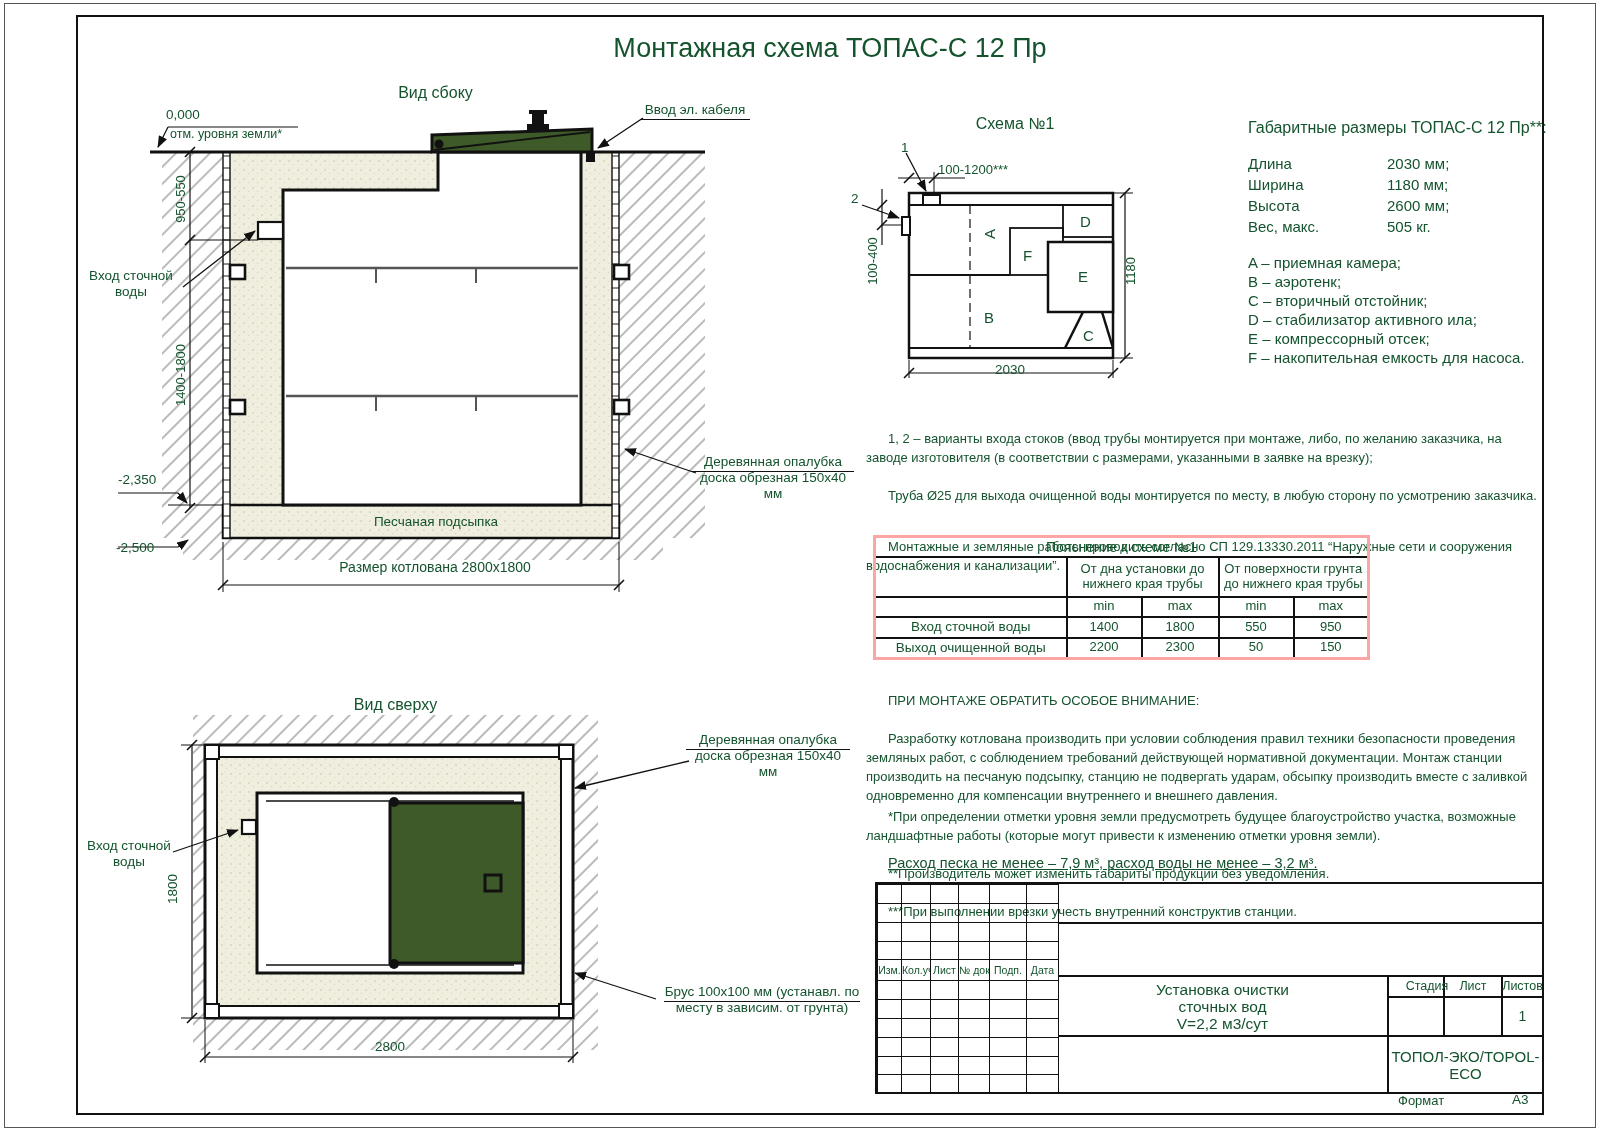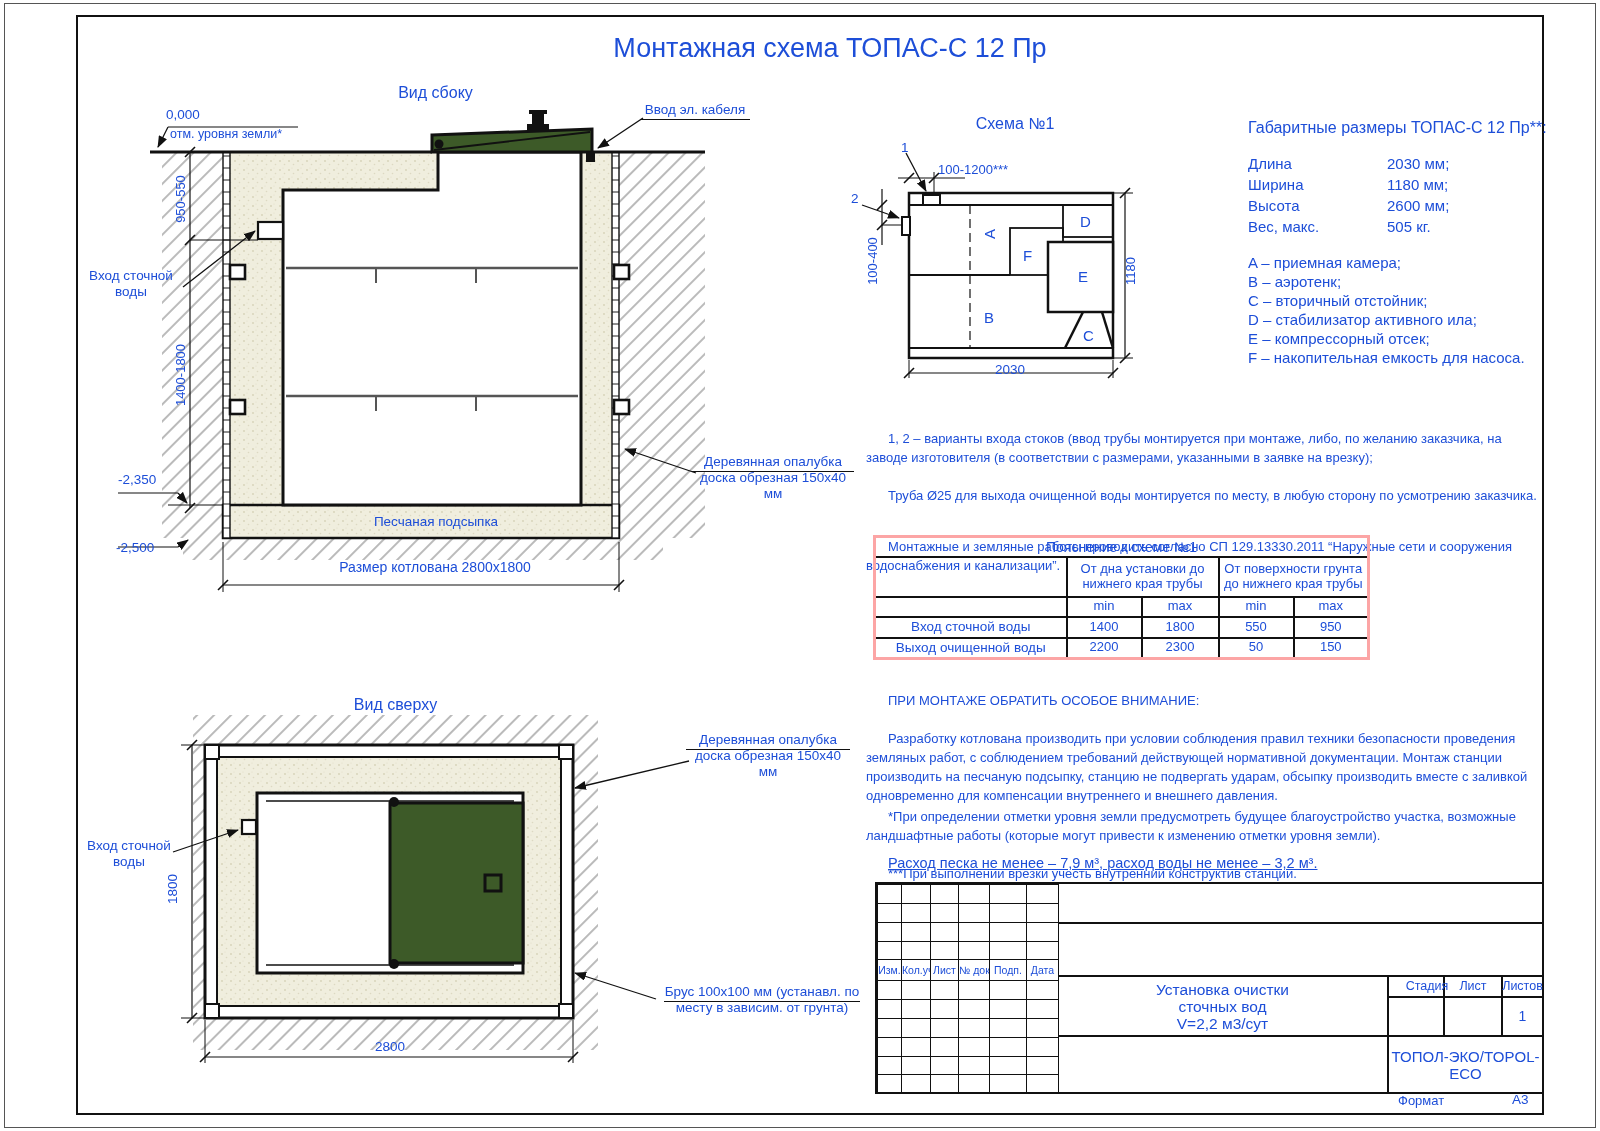--- a/index.html
+++ b/index.html
@@ -1,17 +1,17 @@
 <!DOCTYPE html>
 <html><head>
 <meta charset="utf-8">
 <style>
   html,body{margin:0;padding:0;background:#e8e8e8}
   .sheet{position:relative;width:1600px;height:1131px;background:#fff;
-         font-family:"Liberation Sans",sans-serif;color:#1d4ed8;overflow:hidden}
+         font-family:"Liberation Sans",sans-serif;color:#14532d;overflow:hidden}
   .frame-outer{position:absolute;left:4px;top:3px;width:1590px;height:1123px;border:1px solid #555}
   .frame-inner{position:absolute;left:76px;top:15px;width:1464px;height:1096px;border:2.5px solid #111}
   .lbl{position:absolute;line-height:1.18;white-space:pre-line}
   .c{text-align:center}
   .nw{white-space:nowrap}
   .rot{transform:translate(-50%,-50%) rotate(-90deg);white-space:nowrap}
   .shelf{position:absolute;height:0;border-top:1.5px solid #111}
   .ushelf{border-bottom:1.5px solid #111;padding-bottom:1px}
   svg{position:absolute}
   .para p{margin:0;text-indent:22px;font-size:13px;line-height:19px}
@@ -265,20 +265,21 @@
     </tr>
   </tbody>
     </table>
 
   <div class="lbl para" style="left:866px;top:672px;width:676px">
     <p>ПРИ МОНТАЖЕ ОБРАТИТЬ ОСОБОЕ ВНИМАНИЕ:</p>
     <p>Разработку котлована производить при условии соблюдения правил техники безопасности проведения земляных работ, с соблюдением требований действующей нормативной документации. Монтаж станции производить на песчаную подсыпку, станцию не подвергать ударам, обсыпку производить вместе с заливкой одновременно для компенсации внутреннего и внешнего давления.</p>
   </div>
   <div class="lbl para" style="left:866px;top:788px;width:676px">
     <p>*При определении отметки уровня земли предусмотреть будущее благоустройство участка, возможные ландшафтные работы (которые могут привести к изменению отметки уровня земли).</p>
+    <p>**Производитель может изменить габариты продукции без уведомления.</p>
     <p>***При выполнении врезки учесть внутренний конструктив станции.</p>
   </div>
   <div class="lbl" style="left:888px;top:855px;width:560px;font-size:14.5px;text-decoration:underline">Расход песка не менее – 7,9 м³, расход воды не менее – 3,2 м³.</div>
 
   <svg style="left:85px;top:690px" width="640" height="390" viewBox="0 0 640 390">
     <defs>
       <pattern id="sandB" width="9" height="9" patternUnits="userSpaceOnUse">
         <rect width="9" height="9" fill="#f0eede"></rect>
         <circle cx="2" cy="3" r="0.9" fill="#d6d2b8"></circle>
         <circle cx="6.5" cy="6.5" r="0.8" fill="#ddd9c2"></circle>

